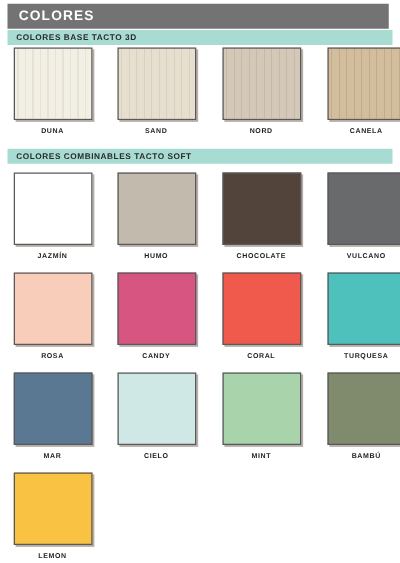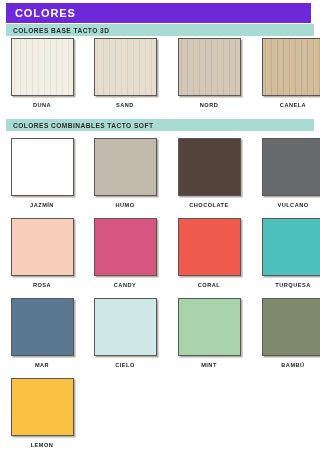--- a/index.html
+++ b/index.html
@@ -97,21 +97,21 @@
     font-size: 5.6px;
     font-weight: bold;
     letter-spacing: 0.5px;
     color: #1c1c1c;
     white-space: nowrap;
   }
 </style>
 </head>
 <body>
 
-<div class="title-bar" style="background: #6d28d9;">
+<div class="title-bar" style="background: #737373;">
   <span class="title-text" style="color: rgb(255, 255, 255);">COLORES</span>
 </div>
 
 <div class="section-bar" id="section-bar-1" style="background: rgb(168, 219, 210);">
   <span class="section-text">COLORES BASE TACTO 3D</span>
 </div>
 
 <div class="row" id="row-base">
   <div class="cell c0">
     <div class="chip" style="background: rgb(242, 239, 228);">

